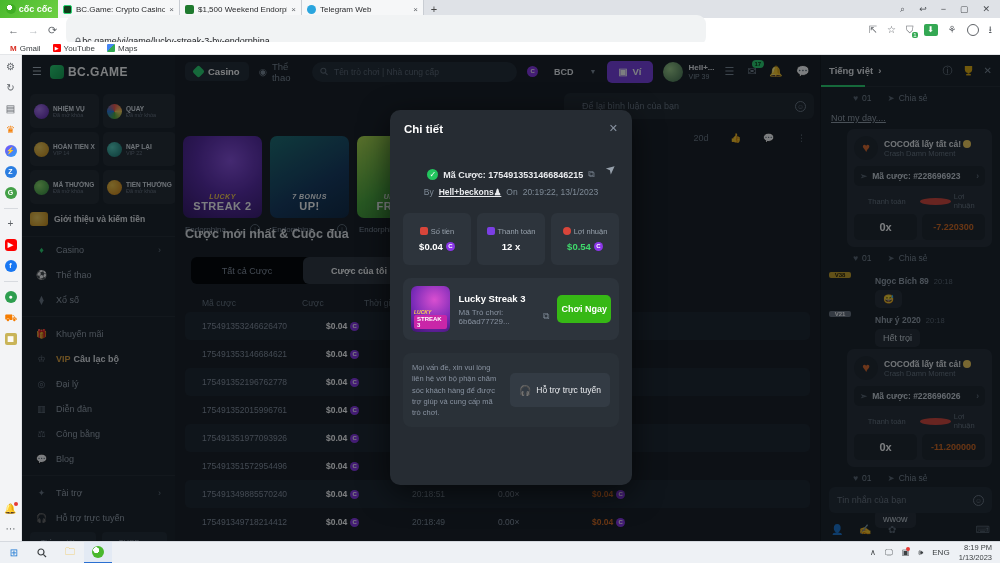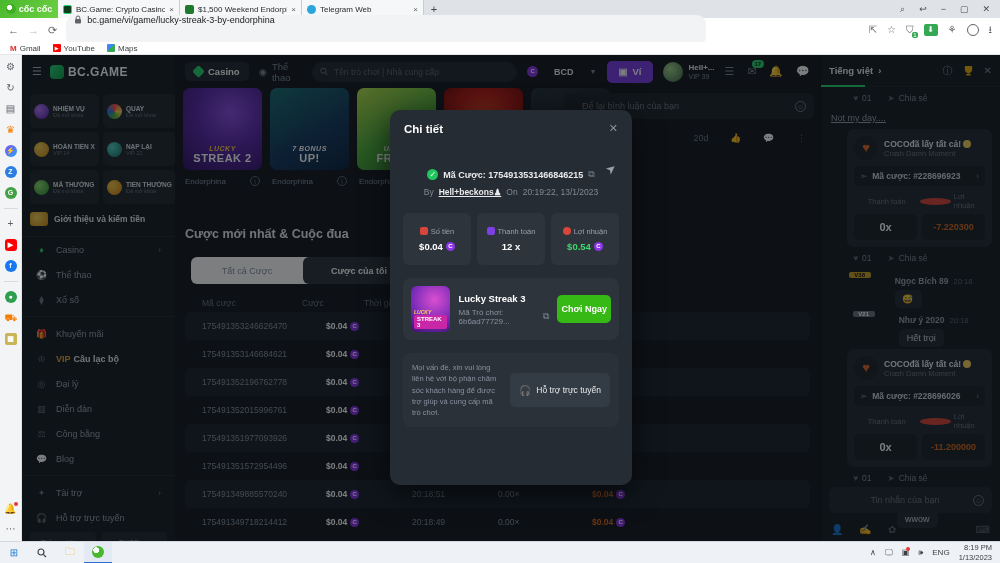--- a/index.html
+++ b/index.html
@@ -13,21 +13,21 @@
   .tab { width:122px; background:#f6f7f8; border-right:1px solid #c9cdd3; display:flex; align-items:center; gap:4px; padding:0 5px; font-size:8px; color:#28292b; }
   .tab .fav { width:9px; height:9px; border-radius:2px; flex:none; }
   .tab .ttl { flex:1; white-space:nowrap; overflow:hidden; }
   .tab .x { color:#5f6368; font-size:8px; }
   #newtab { width:20px; display:flex; align-items:center; justify-content:center; color:#444; font-size:11px; }
   #wincontrols { margin-left:auto; display:flex; align-items:center; gap:14px; padding-right:10px; color:#4a4d52; font-size:9px; }
 
   #toolbar { position:absolute; left:0; top:18px; width:1000px; height:24px; background:#fff; display:flex; align-items:center; padding:0 8px; gap:9px; }
   .navbtn { color:#5f6368; font-size:11px; }
   .navbtn.dis { color:#b9bdc2; }
-  #urlbox { flex:1; height:31px; max-width:640px; background:#f1f3f4; border-radius:9px; display:flex; align-items:flex-start; padding:0 8px; gap:5px; }
+  #urlbox { flex:1; height:31px; max-width:640px; background:#f1f3f4; border-radius:9px; display:flex; align-items:flex-end; padding:0 8px; }
   #urltext { font-size:9px; color:#202124; }
   #toolicons { display:flex; align-items:center; gap:10px; margin-left:auto; }
   .ticon { color:#5f6368; font-size:10px; position:relative; line-height:1; }
   .badge1 { position:absolute; right:-4px; bottom:-3px; background:#34a853; color:#fff; font-size:6px; border-radius:2px; padding:0 1px; }
   #dlbtn { width:14px; height:12px; background:#34a853; border-radius:2px; color:#fff; font-size:8px; text-align:center; line-height:12px; }
   #profileico { width:12px; height:12px; border-radius:50%; border:1.5px solid #5f6368; }
 
   #bookmarks { position:absolute; left:0; top:42px; width:1000px; height:13px; background:#fff; border-bottom:1px solid #e4e6e9; display:flex; align-items:center; gap:12px; padding:0 10px; font-size:8px; color:#3c4043; }
   .bm { display:flex; align-items:center; gap:3px; }
   .bmico { width:8px; height:8px; border-radius:1px; display:inline-block; }
@@ -87,42 +87,42 @@
   #uavatar { width:20px; height:20px; border-radius:50%; background:radial-gradient(circle at 35% 35%,#9fd08a,#3f6b4a); }
   #uname { font-size:8px; color:#e8eaed; font-weight:bold; line-height:1.2; }
   #uvip { font-size:7px; color:#7e8a96; }
   #navicons { margin-left:auto; display:flex; align-items:center; gap:13px; }
   .nico { color:#7e8a96; font-size:11px; position:relative; }
   #mailbadge { position:absolute; top:-5px; right:-7px; background:#2bd36f; color:#06300f; font-size:6px; font-weight:bold; border-radius:6px; padding:1px 2.5px; }
 
   
   #banners { position:absolute; left:8px; top:33px; display:flex; gap:8px; }
   .bcard { width:79px; }
-  .bimg { width:79px; height:82px; border-radius:7px; display:flex; flex-direction:column; justify-content:flex-end; align-items:center; padding-bottom:6px; overflow:hidden; }
+  .bimg { width:79px; height:82px; border-radius:7px; display:flex; flex-direction:column; justify-content:flex-end; align-items:center; padding-bottom:6px; overflow:hidden;margin-top:48px; }
   .bl1 { font-size:7px; font-weight:bold; color:#ffd34d; font-style:italic; letter-spacing:.5px; }
   .bl2 { font-size:11px; font-weight:bold; color:#fff; letter-spacing:.5px; white-space:nowrap; }
   .bmeta { display:flex; justify-content:space-between; align-items:center; padding:6px 2px 0; color:#8892a0; font-size:8px; }
   .iinfo { width:10px; height:10px; border-radius:50%; border:1px solid #5d6874; color:#5d6874; font-size:7px; line-height:9px; text-align:center; }
   .th1 { background:radial-gradient(circle at 60% 30%,#8b4fe0 0%,#5b2aa8 45%,#341566 100%); }
   .th2 { background:linear-gradient(150deg,#1d6f72 0%,#15395e 60%,#0e2742 100%); }
   .th3 { background:linear-gradient(150deg,#b5e04d 0%,#4fae3c 55%,#2d7a2e 100%); }
   .th4 { background:radial-gradient(circle at 50% 45%,#f3562f 0%,#b71d14 55%,#6e0a0a 100%); }
   .th5 { background:linear-gradient(150deg,#27313a,#161c22); }
 
   
   #comments { position:absolute; right:6px; top:38px; width:250px; }
   #cmtinput { height:26px; background:#20262d; border-radius:6px; display:flex; align-items:center; padding:0 8px; }
   #cmtinput input { flex:1; background:transparent; border:0; outline:none; font-size:9px; color:#aab4be;margin-left:10px; }
   #cmtinput input::placeholder { color:#6b7682; }
   #cmtmeta { margin-top:14px; display:flex; align-items:center; gap:22px; justify-content:flex-end; color:#6b7682; font-size:9px; padding-right:8px; }
 
   
   #bets { position:absolute; left:10px; top:172px; width:625px; }
   #betstitle { font-size:12.5px; font-weight:bold; color:#e8eaed; }
-  #betstabs { margin:16px 0 0 6px; width:336px; height:27px; background:#ffffff; border-radius:6px; display:flex; overflow:hidden;text-align:right; }
+  #betstabs { margin:16px 0 0 6px; width:336px; height:27px; background:#000000; border-radius:6px; display:flex; overflow:hidden;text-align:right; }
   .btab { flex:1; display:flex; align-items:center; justify-content:center; font-size:9px; color:#8892a0; }
   .btab.active { background:#2e353e; color:#fff; font-weight:bold; border-radius:6px; }
   #betshead { margin-top:10px; display:grid; grid-template-columns:100px 62px 62px 70px 80px 1fr; padding-left:17px; font-size:8.5px; color:#6b7682; height:18px; align-items:center; }
   .betrow { display:grid; grid-template-columns:100px 62px 62px 70px 80px 1fr; padding-left:17px; height:28px; align-items:center; font-size:8.5px; border-radius:5px;gap:24px; }
   .betrow:nth-child(odd) { background:#1d242c; }
   .bid { color:#8892a0; }
   .bamt { color:#fff; font-weight:bold; display:flex; align-items:center; gap:3px; }
   .btime { color:#7e8a96; }
   .bmult { color:#8892a0; }
   .bpay { color:#d8691e; font-weight:bold; display:flex; align-items:center; gap:3px; }
@@ -146,32 +146,32 @@
   .emo { display:inline-block; width:8px; height:8px; border-radius:50%; background:#f7cf5a; vertical-align:middle; margin-left:2px; }
   .cbet { margin-top:6px; background:#1f252b; border-radius:5px; height:20px; display:flex; align-items:center; gap:5px; padding:0 6px; color:#cdd4db; font-size:8.5px; font-weight:bold; }
   .cbet .arr { margin-left:auto; color:#5d6874; }
   .clabels { display:flex; margin-top:6px; font-size:7.5px; color:#6b7682; }
   .clabels span { flex:1; display:flex; align-items:center; gap:3px; justify-content:center; }
   .rdot { width:7px; height:7px; border-radius:50%; background:#d8453a; display:inline-block; }
   .cvals { display:flex; gap:5px; margin-top:4px; }
   .cvbox { flex:1; background:#1f252b; border-radius:5px; height:26px; display:flex; align-items:center; justify-content:center; font-weight:bold; }
   .cmult { color:#fff; font-size:11px; }
   .cprofit { color:#d8691e; font-size:9px; }
-  .msgrow { display:flex; gap:24px; padding:7px 8px 0;justify-content:center; }
+  .msgrow { display:flex; gap:24px; padding:7px 8px 0; }
   .mavatar { width:24px; height:24px; border-radius:50%; flex:none; }
   .av1 { background:radial-gradient(circle at 35% 35%,#9bd37a,#2e5a3a); }
   .av2 { background:radial-gradient(circle at 35% 35%,#8a97b0,#2d3a52); }
   .av3 { background:radial-gradient(circle at 35% 35%,#f2d9c4,#b07d5e); }
   .vbadge { display:block; margin-top:-4px; background:#c9a227; color:#201a04; font-size:6px; font-weight:bold; border-radius:2px; text-align:center; width:22px; }
   .vbadge.gray { background:#6b7480; color:#fff; }
   .mname { font-size:8.5px; color:#97a1ac; font-weight:bold; }
   .mtime { font-size:7.5px; color:#5d6874; margin-left:5px; font-weight:normal; }
   .mbubble { margin-top:4px; background:#262d35; border-radius:5px; display:inline-block; padding:4px 8px; color:#cdd4db; font-size:9px; }
   #chatinput { position:absolute; left:8px; right:8px; bottom:28px; height:26px; background:#232a32; border-radius:6px; display:flex; align-items:center; padding:0 8px; }
-  #chatinput input { flex:1; background:transparent; border:0; outline:none; font-size:9px; color:#aab4be;text-align:center; }
+  #chatinput input { flex:1; background:transparent; border:0; outline:none; font-size:9px; color:#aab4be; }
   #chatinput input::placeholder { color:#6b7682; }
   #chattools { position:absolute; left:10px; right:10px; bottom:6px; display:flex; gap:16px; color:#5d6874; font-size:10px; align-items:center; }
   #chattools .right { margin-left:auto; }
   .smiley { width:11px; height:11px; border-radius:50%; border:1px solid #6b7682; color:#6b7682; font-size:7px; line-height:10px; text-align:center; }
 
   
   #modal { position:absolute; left:368px; top:55px; width:242px; height:375px; background:#262c33; border-radius:10px; z-index:60; box-shadow:0 8px 30px rgba(0,0,0,.6); }
   #mhead { display:flex; align-items:center; padding:12px 14px 0; }
   #mtitle { font-size:11.5px; font-weight:bold; color:#fff; }
   #mclose { margin-left:auto; color:#8892a0; font-size:11px; }

